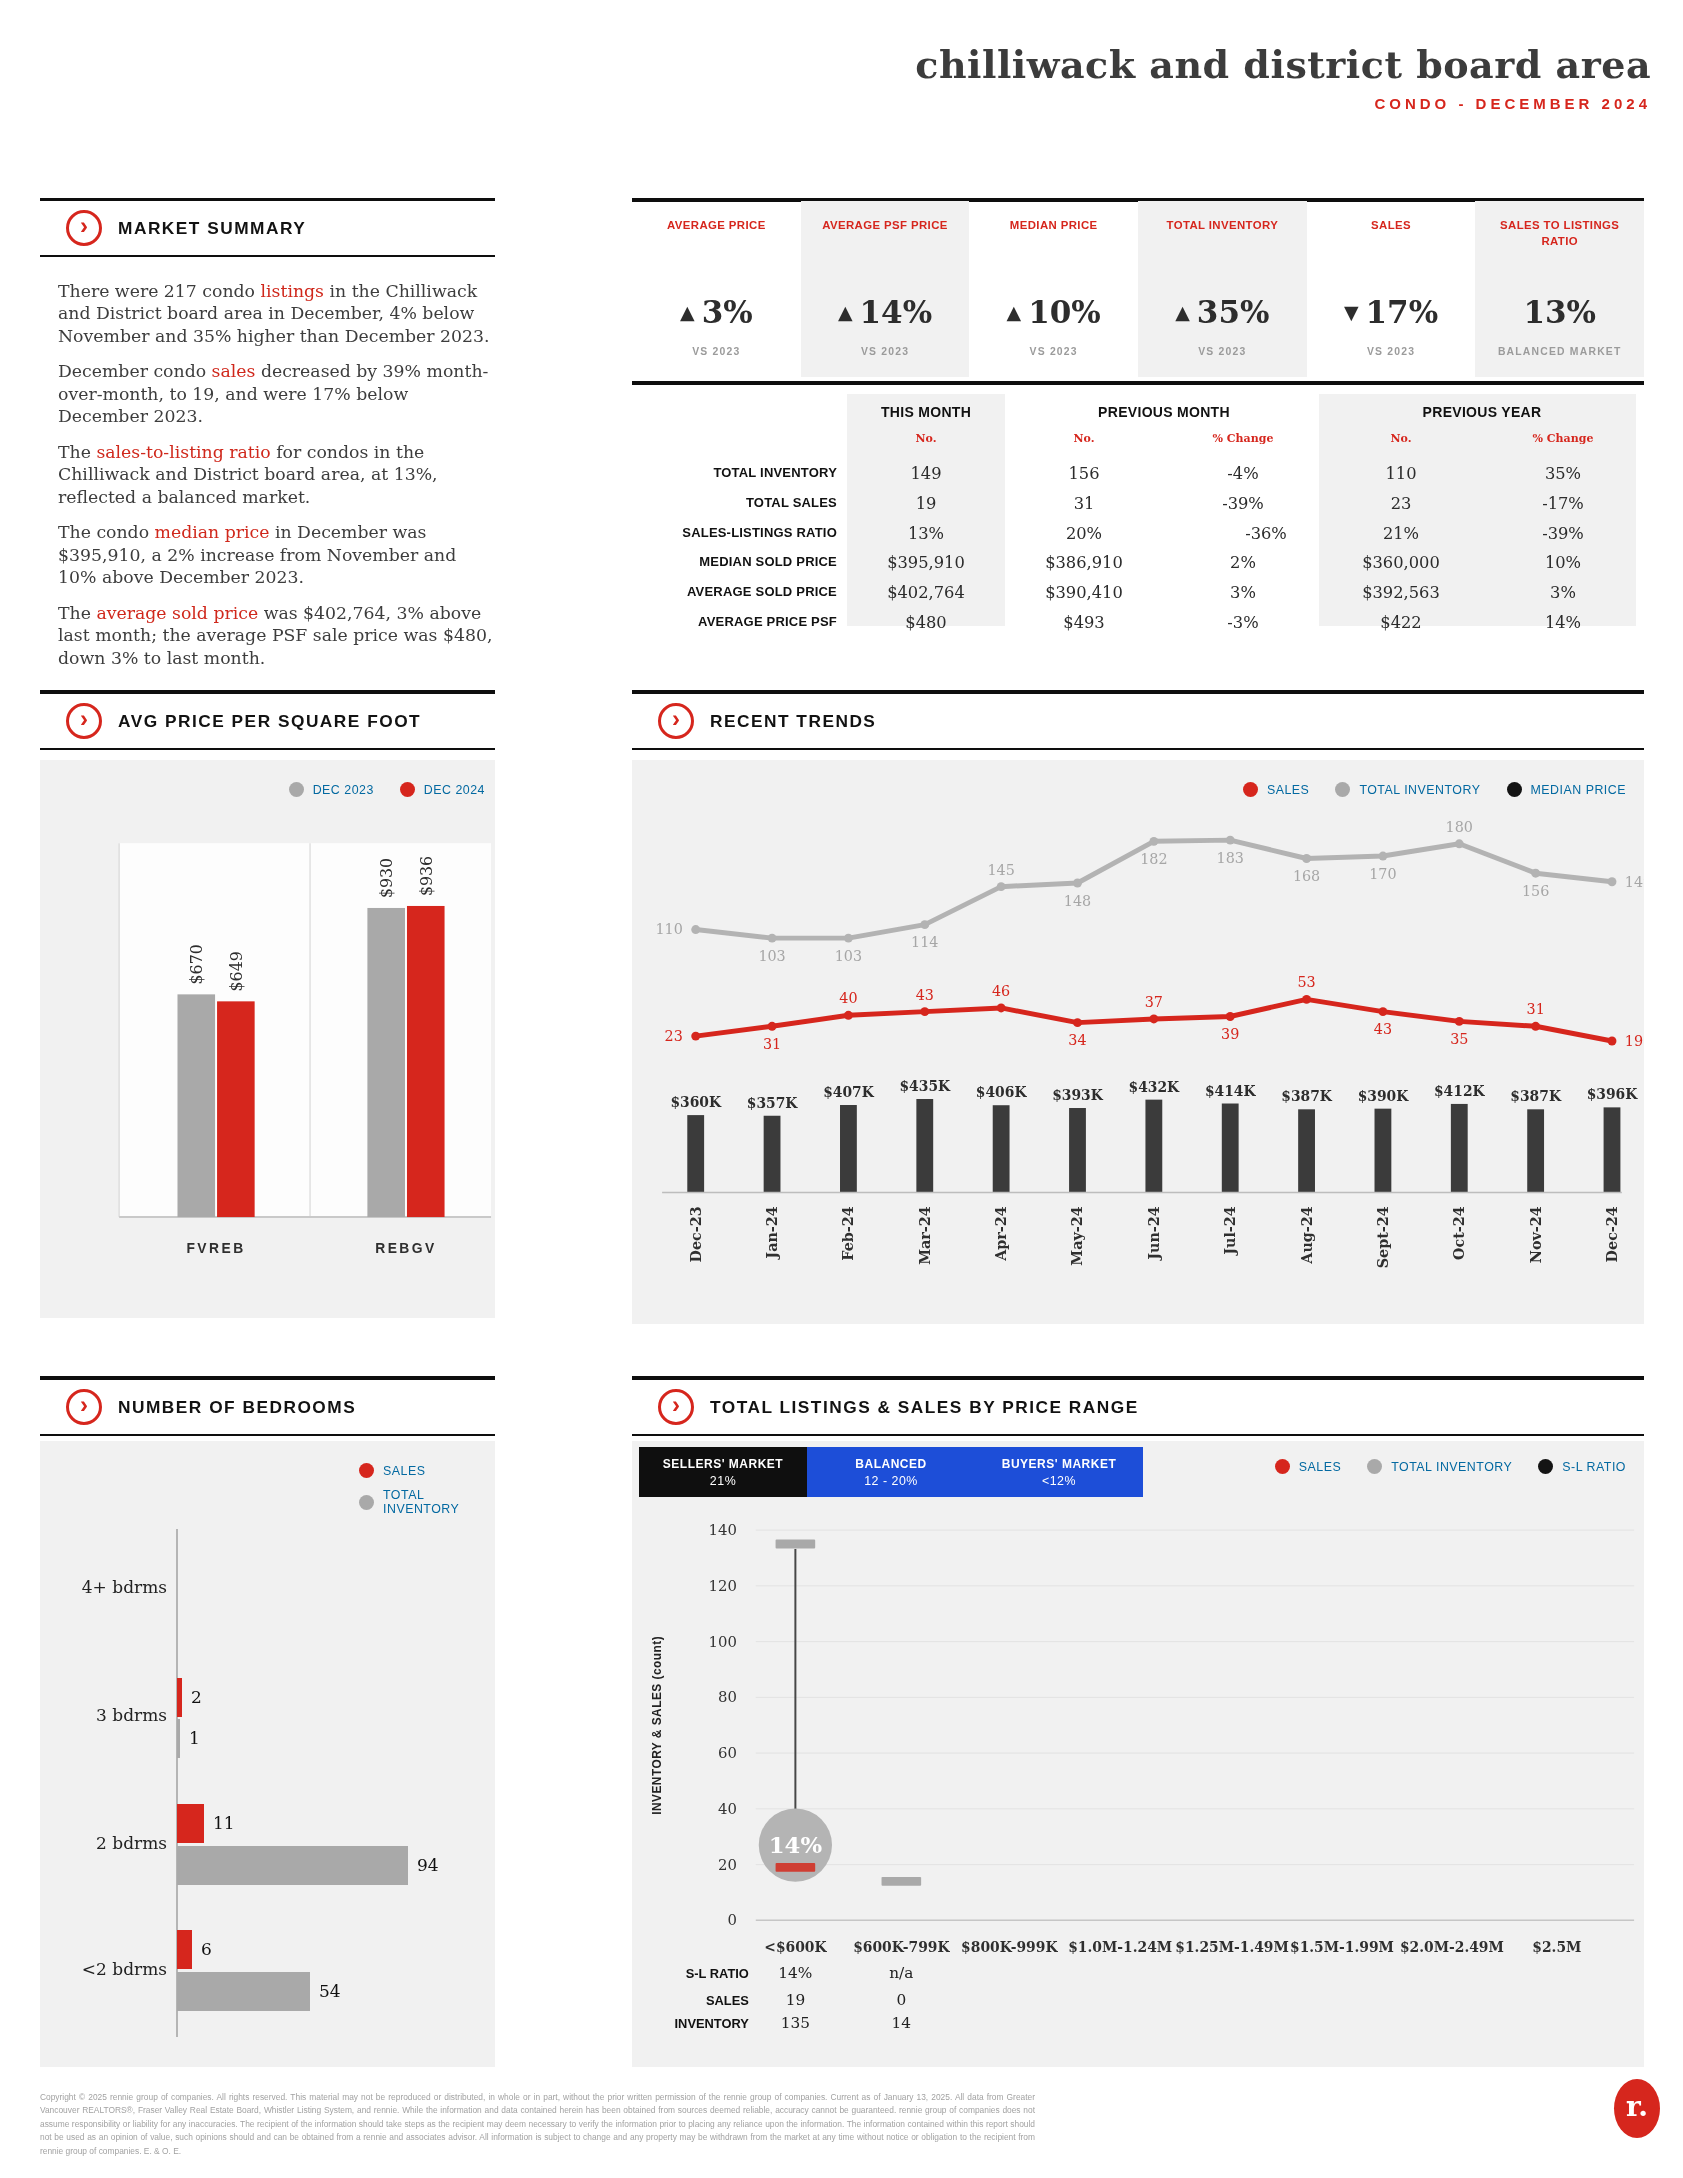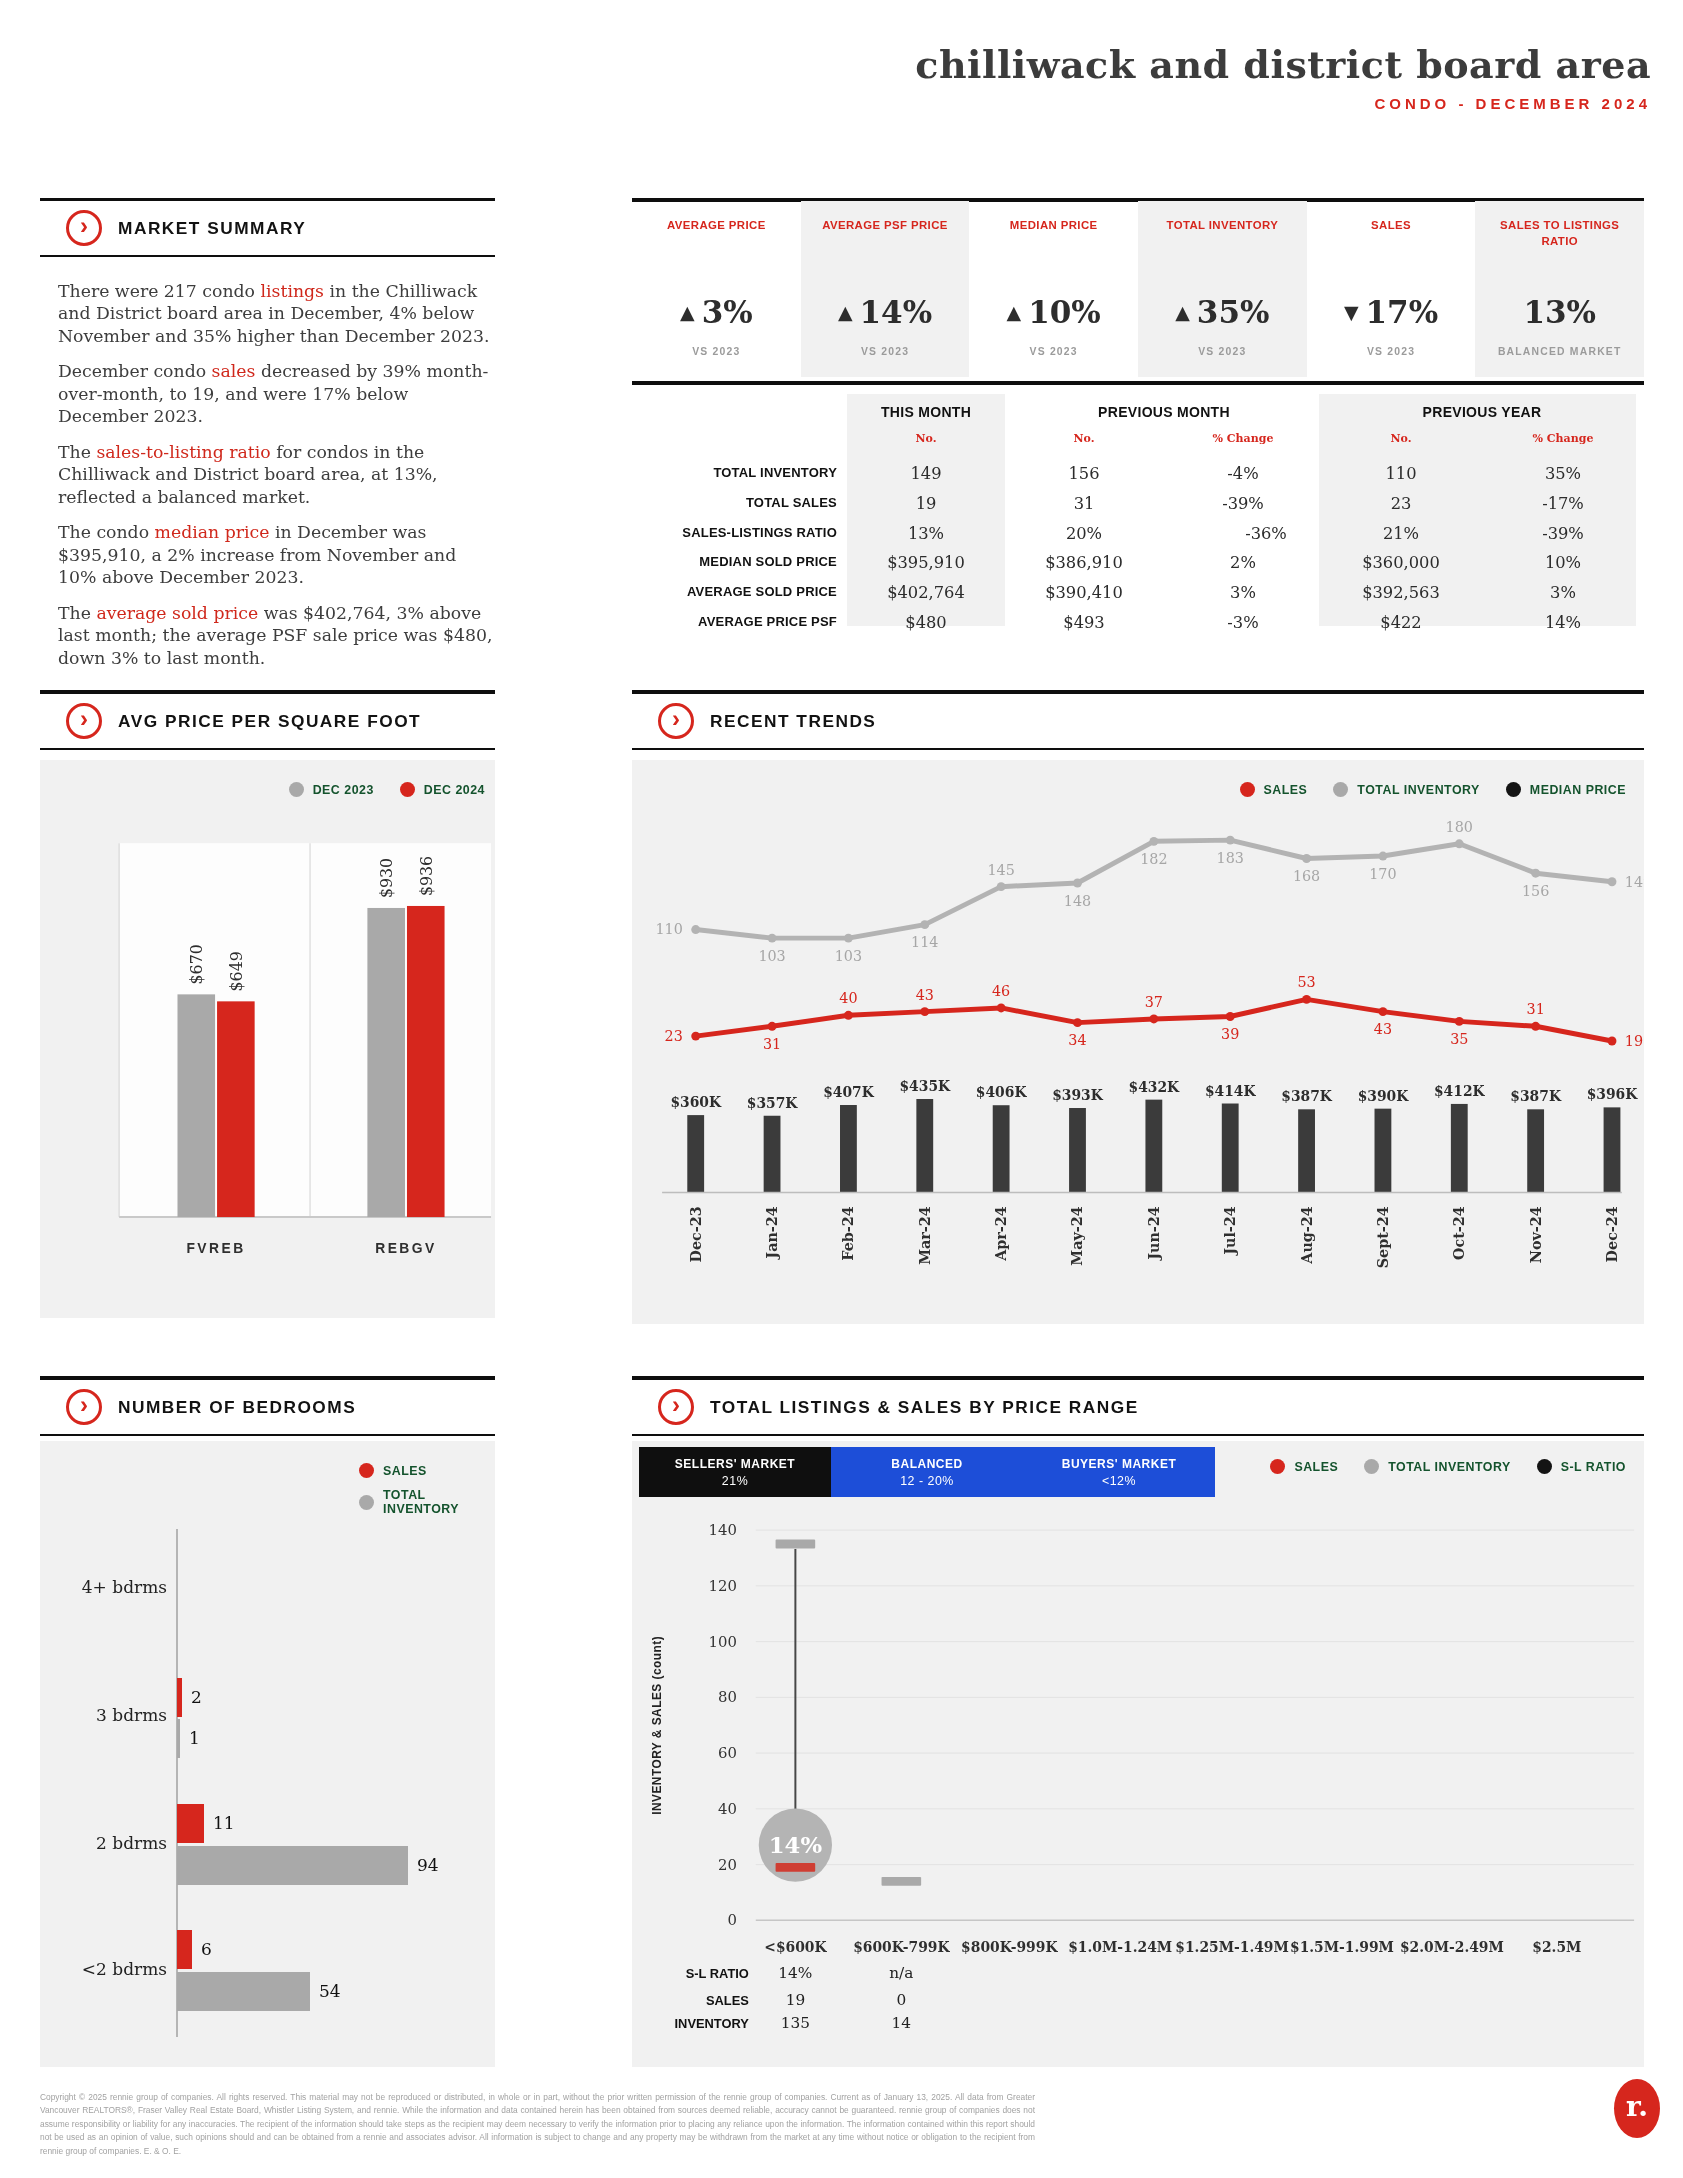--- a/index.html
+++ b/index.html
@@ -60,31 +60,31 @@
   #panel-psf{left:40px;top:760px;width:455px;height:558px;}
   #panel-trends{left:632px;top:760px;width:1012px;height:564px;}
   #panel-bed{left:40px;top:1441px;width:455px;height:626px;}
   #panel-price{left:632px;top:1441px;width:1012px;height:626px;}
 
   
   .legend{position:absolute;display:flex;align-items:center;gap:26px;}
   .legend.col{flex-direction:column;align-items:flex-start;gap:10px;}
   .legend-item{display:flex;align-items:center;gap:9px;}
   .legend-dot{width:15px;height:15px;border-radius:50%;flex:0 0 auto;}
-  .legend-label{font-weight:bold;font-size:12.4px;letter-spacing:0.5px;color:#14532d;}
+  .legend-label{font-weight:normal;font-size:12.4px;letter-spacing:0.5px;color:#0369a1;}
 
   
   .bed-cat{position:absolute;left:0;width:127px;text-align:right;
            font-family:"DejaVu Serif","Liberation Serif",serif;font-size:17px;color:#222;}
   .bed-bar{position:absolute;height:39px;}
   .bed-val{position:absolute;font-family:"DejaVu Serif","Liberation Serif",serif;font-size:17px;color:#111;}
 
   
   #market-bands{left:639px;top:1447px;display:flex;}
-  .mband{width:192px;height:50px;display:flex;flex-direction:column;align-items:center;justify-content:center;gap:3px;}
+  .mband{width:168px;height:50px;display:flex;flex-direction:column;align-items:center;justify-content:center;gap:3px;}
   .mband .l1{color:#fff;font-weight:bold;font-size:12px;letter-spacing:0.5px;}
   .mband .l2{color:#fff;font-size:12.4px;letter-spacing:0.5px;}
 
   
   #footer-text{left:40px;top:2091px;width:995px;font-size:8.4px;line-height:1.6;color:#a2a2a2;text-align:justify;}
   #logo{left:1614px;top:2079px;width:46px;height:59px;background:#d6261d;border-radius:50%;
         display:flex;align-items:center;justify-content:center;}
   #logo span{color:#fff;font-family:"DejaVu Serif","Liberation Serif",serif;font-weight:bold;font-size:28px;padding-bottom:4px;}
 
   svg text{font-family:"DejaVu Serif","Liberation Serif",serif;}

